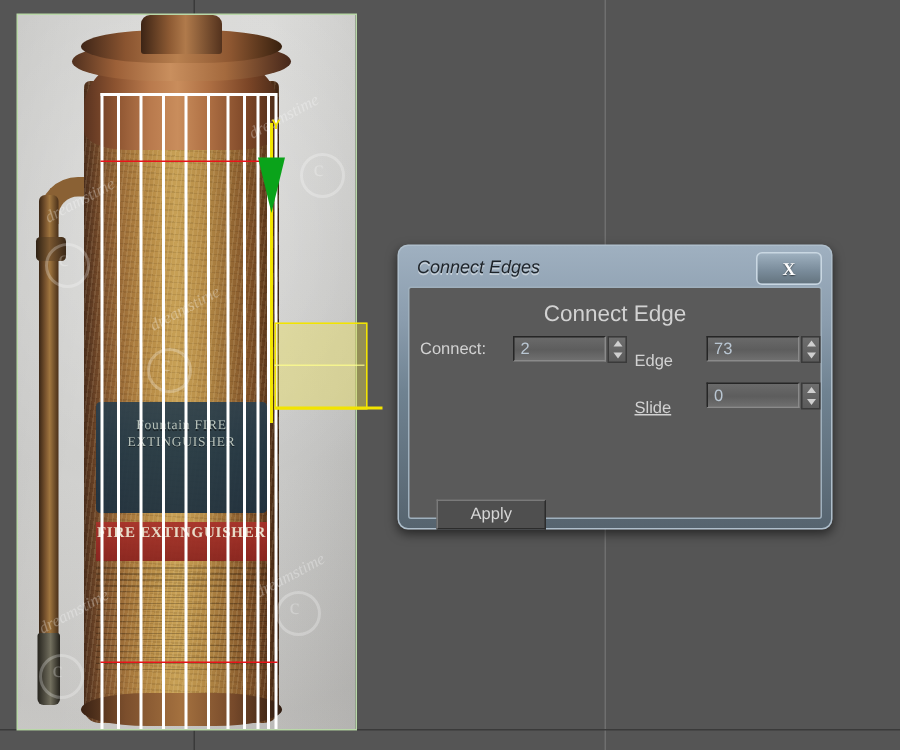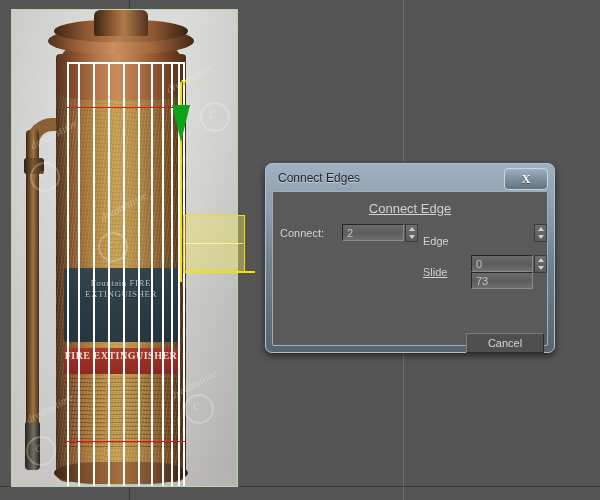--- a/index.html
+++ b/index.html
@@ -132,33 +132,33 @@
 
   
   #dlg{position:absolute;left:265px;top:163px;width:290px;height:190px;
        border-radius:7px;
        background:linear-gradient(180deg,#9fb0c0 0%,#8b9dae 26%,#6f8291 52%,#56646f 100%);
        border:1px solid #aebecb;
        box-shadow:0 3px 7px rgba(0,0,0,.55);
        box-sizing:border-box;padding:3px;}
   #titlebar{position:relative;height:24px;}
   #dlgTitle{position:absolute;left:9px;top:4px;font-size:12px;color:#1d2329;
-            text-shadow:0 1px 0 rgba(255,255,255,.45);}
+            text-shadow:0 1px 0 rgba(255,255,255,.45);font-style:italic;}
   #closeBtn{position:absolute;right:3px;top:1px;width:42px;height:20px;
      border:1px solid #c9d7e2;border-radius:4px;
      background:linear-gradient(180deg,#9eb0bf,#7b8d9c 55%,#64747f);
      display:flex;align-items:center;justify-content:center;cursor:pointer;}
   #closeBtn span{color:#fff;font-size:12px;font-weight:bold;line-height:12px;
      text-shadow:0 1px 1px rgba(0,0,0,.55);font-family:"Liberation Serif",serif;}
 
   #panel{position:absolute;left:6px;top:27px;right:6px;bottom:6px;
      background:#5a5a5a;border:1px solid #9fb0bd;border-radius:2px;}
 
   .grp-title{position:absolute;left:0;top:9px;width:100%;text-align:center;
-     font-size:13px;color:#d2d2d2;text-decoration:underline;}
+     font-size:15px;color:#d2d2d2;}
 
   .lbl{position:absolute;font-size:11px;color:#d2d2d2;}
 
   .spin{position:absolute;width:62px;height:17px;box-sizing:border-box;
      background:linear-gradient(180deg,#6a6a6a,#5d5d5d 55%,#6f6f6f);
      border:1px solid #2b2b2b;border-top-color:#262626;border-left-color:#262626;
      border-right-color:#8a8a8a;border-bottom-color:#8a8a8a;
      color:#b9c6d2;font-size:11px;padding:1px 0 0 4px;line-height:14px;}
   .sp-btn{position:absolute;width:13px;height:18px;box-sizing:border-box;
      background:linear-gradient(180deg,#6e6e6e,#5b5b5b);
@@ -265,28 +265,28 @@
     <div class="grp-title">Connect Edge</div>
 
     <div class="lbl" style="left:7px;top:35px;">Connect:</div>
     <div class="spin" style="left:69px;top:32px;">2</div>
     <div class="sp-btn" style="left:132px;top:32px;">
       <i class="up"></i>
       <i class="dn"></i>
     </div>
 
     <div class="lbl" style="left:150px;top:43px;">Edge</div>
-    <div class="spin" style="left:198px;top:32px;margin-top:48px;">73</div>
+    <div class="spin" style="left:198px;top:32px;">73</div>
     <div class="sp-btn" style="left:261px;top:32px;">
       <i class="up"></i>
       <i class="dn"></i>
     </div>
 
     <div class="lbl" style="left:150px;top:74px;text-decoration:underline;">Slide</div>
     <div class="spin" style="left:198px;top:63px;">0</div>
     <div class="sp-btn" style="left:261px;top:63px;">
       <i class="up"></i>
       <i class="dn"></i>
     </div>
 
-    <div class="dbtn" style="left:193px;top:141px;width:78px;">Cancel</div>
+    <div class="dbtn" style="left:18px;top:141px;width:73px;">Apply</div>
   </div>
 </div>
 
 </body></html>

